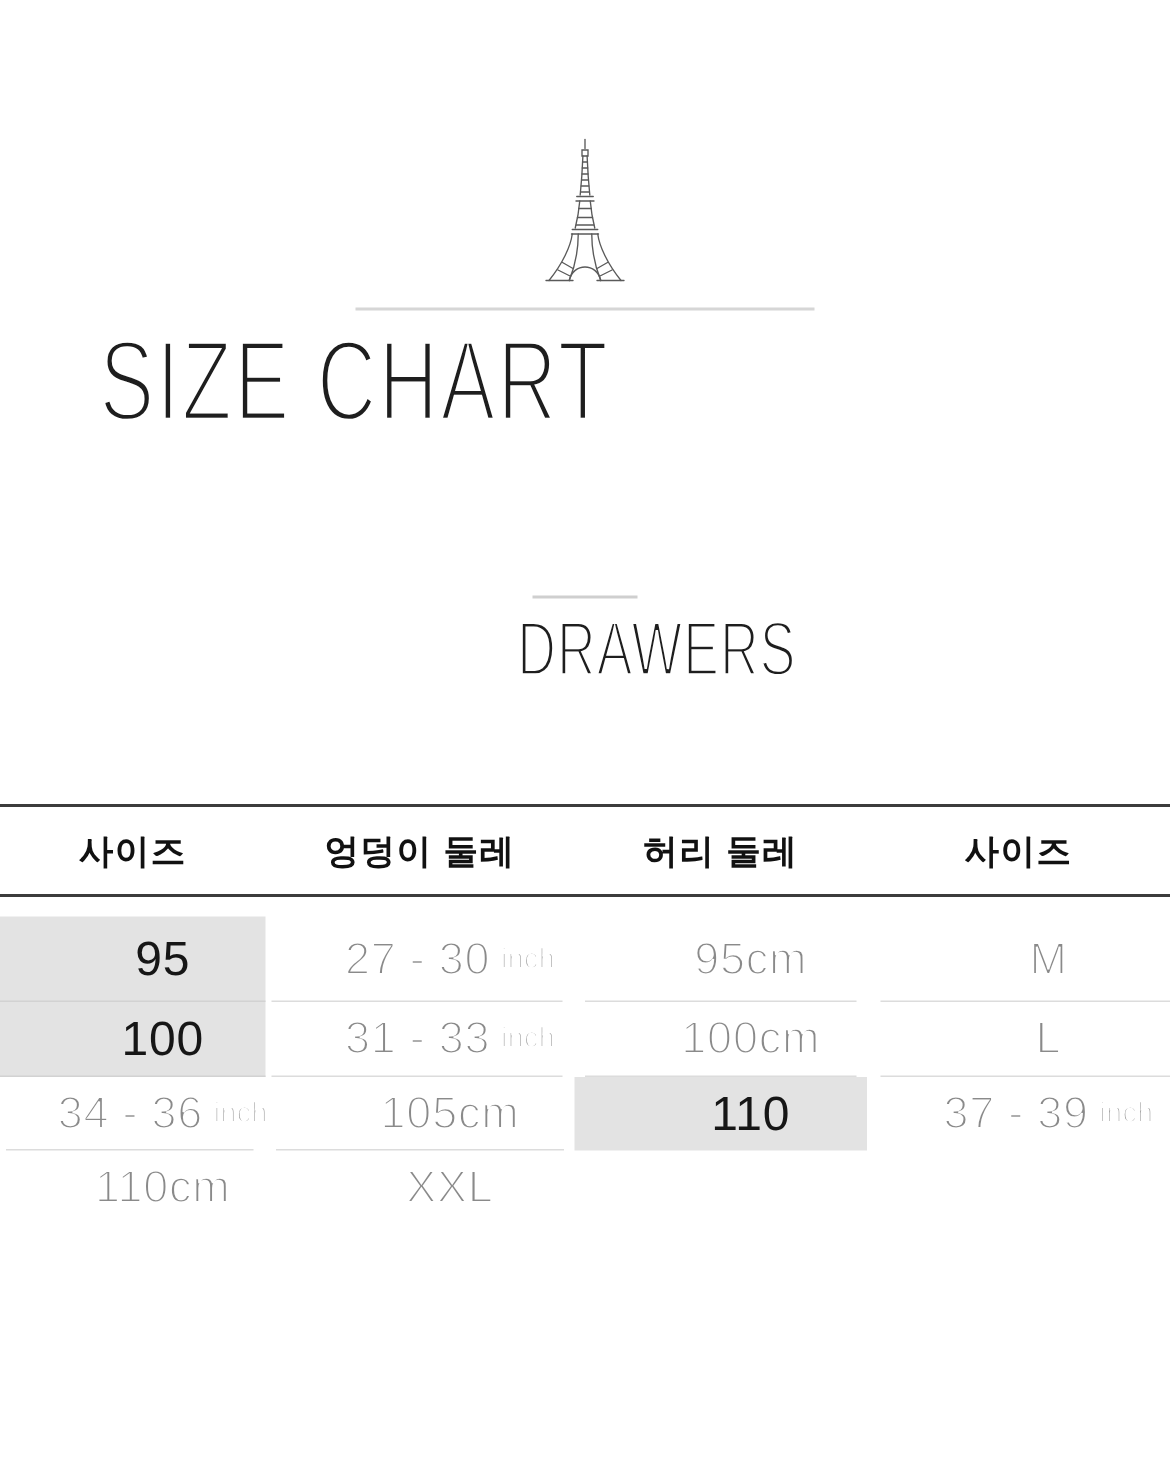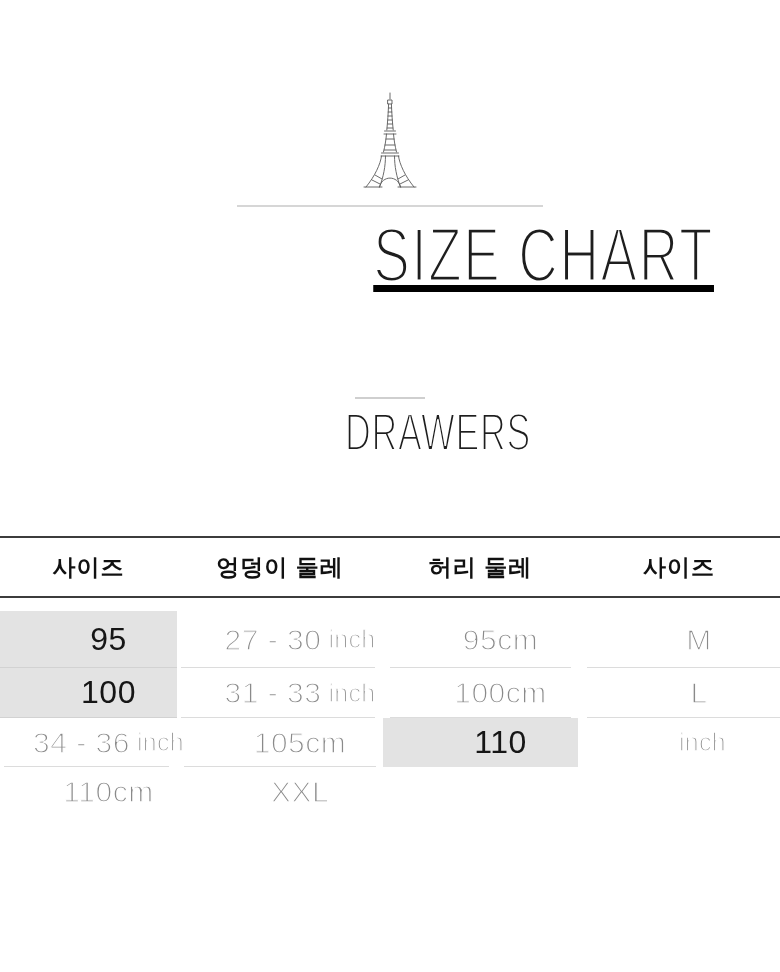--- a/index.html
+++ b/index.html
@@ -12,21 +12,21 @@
     overflow:hidden;
   }
   
   .tower{position:absolute;left:360px;top:92px;}
   .rule-wide{
     position:absolute;left:237px;top:205px;width:306px;height:2px;
     background:#d6d6d6;
   }
   .title-row{
     position:absolute;left:0;top:212px;width:780px;height:85px;
-    display:flex;align-items:center;justify-content:flex-end;text-decoration:underline;
+    display:flex;align-items:center;justify-content:flex-start;
   }
   .title-text{
     display:inline-block;
     font-size:76px;line-height:1;
     letter-spacing:0.03em;
     color:#1e1e1e;
     -webkit-text-stroke:3px #ffffff;
     transform:scaleX(0.72);
     transform-origin:50% 50%;
     white-space:nowrap;
@@ -88,21 +88,21 @@
     letter-spacing:0.5px;
     white-space:nowrap;
   }
   .div-w::after{
     content:"";position:absolute;bottom:0;height:1px;background:#dcdcdc;
     left:7px;right:7px;
   }
   .col2.div-w::after{left:4px;right:8px;}
   .col4.div-w::after{left:9px;right:0;}
   .unit{
-    font-size:25px;
+    font-size:19px;
     margin-left:7px;
     letter-spacing:0.3px;
   }
 </style>
 </head>
 <body>
 
 <div class="page">
 
   <svg class="tower" width="60" height="100" viewBox="0 0 60 100" fill="none" stroke="#5a5a5a" stroke-width="0.9" stroke-linecap="round">
@@ -163,20 +163,21 @@
     <div class="cell cw col4 div-w">L</div>
 
     <div class="cell cw col2 div-w">
         <span>34 - 36</span>
         <span class="unit">inch</span>
       </div>
     <div class="cell cw col3 div-w">105cm</div>
 
     <div class="cell c1">110</div>
     <div class="cell cw col2">
+        <span>37 - 39</span>
         <span class="unit">inch</span>
       </div>
     <div class="cell cw col3">110cm</div>
     <div class="cell cw col4">XXL</div>
 
   </div>
 
 </div>
 
 </body></html>

